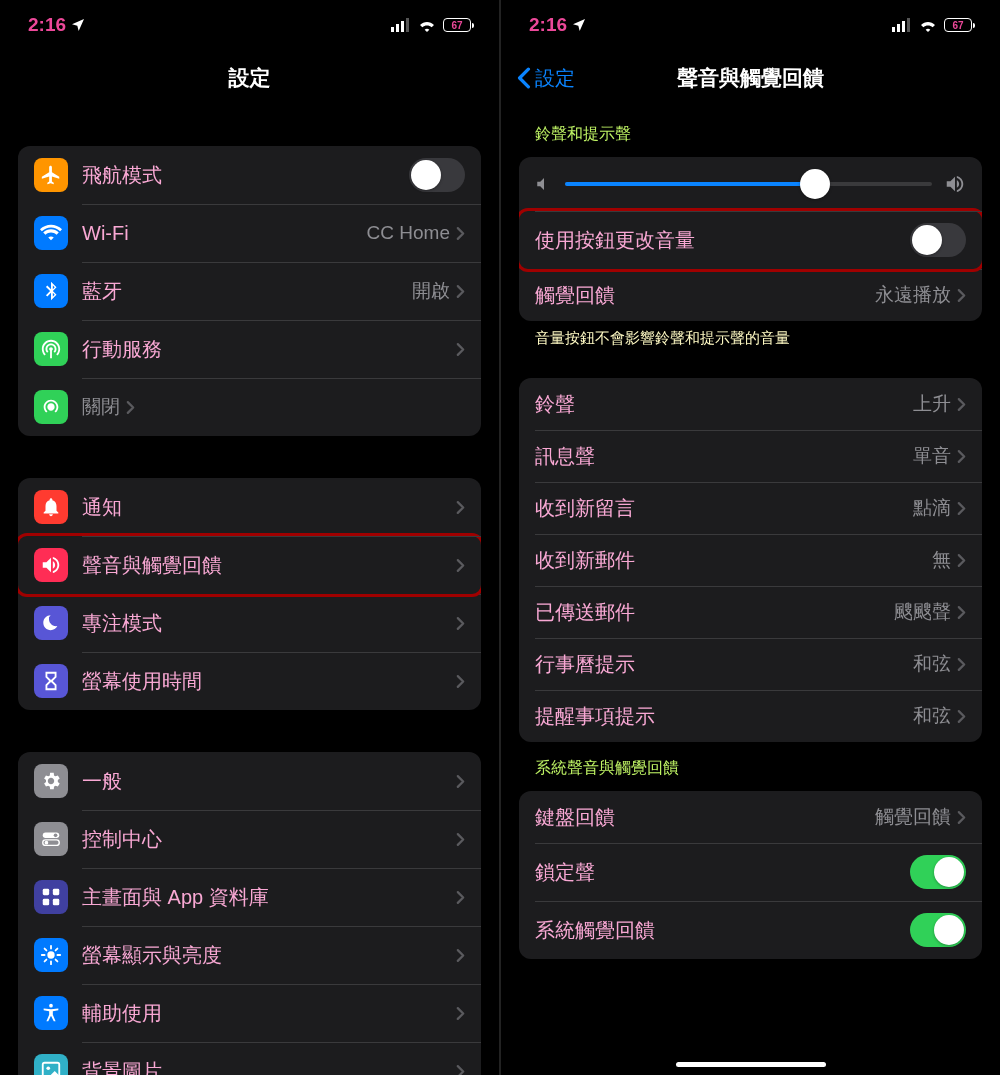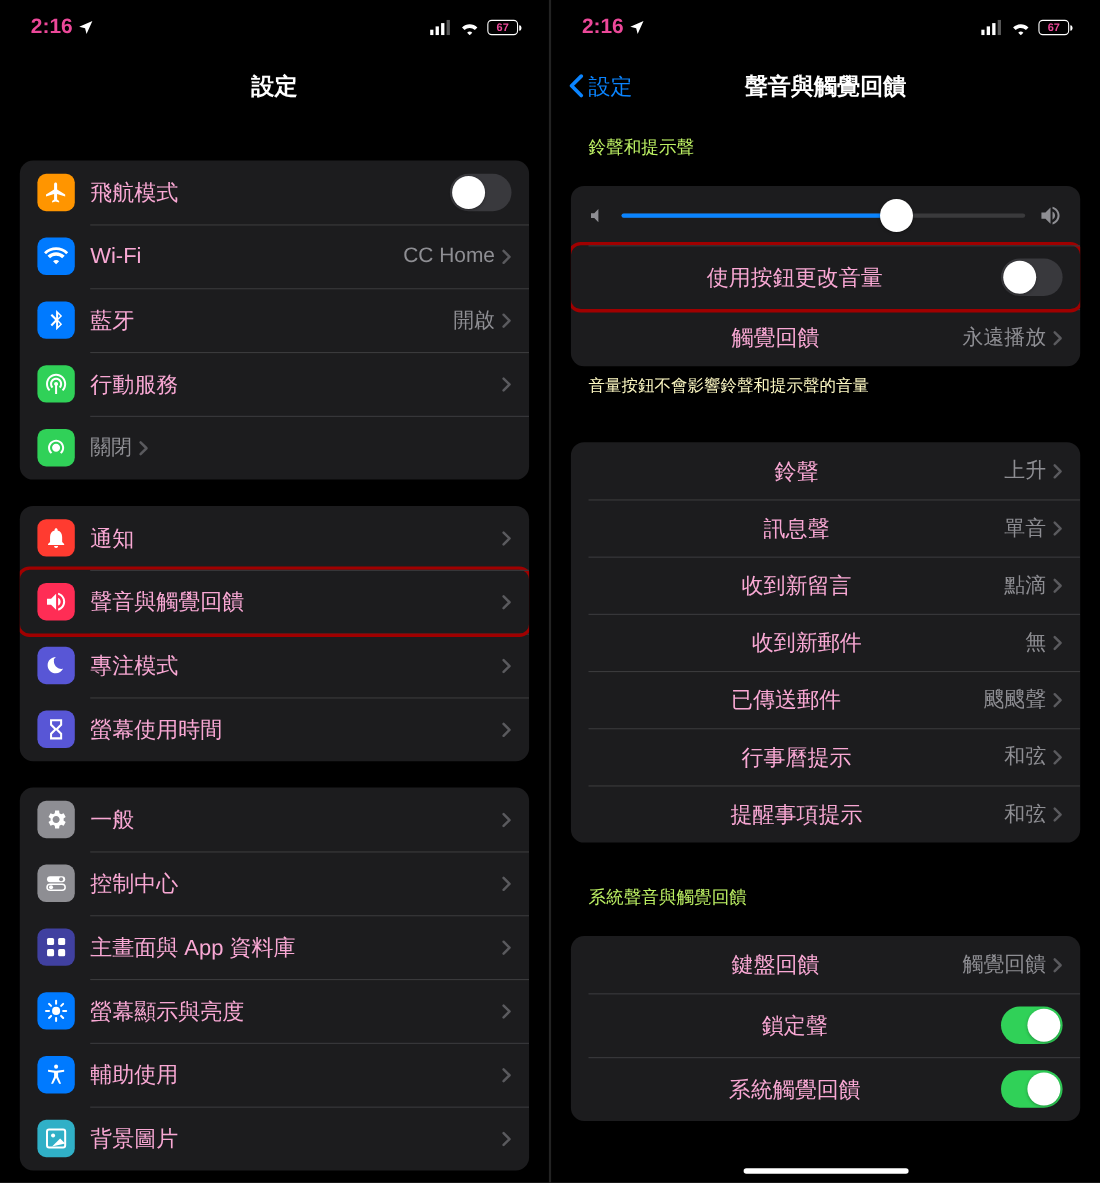--- a/index.html
+++ b/index.html
@@ -12,39 +12,39 @@
 .battery { display:flex; align-items:center; gap:2px; }
 .battery-body { width:28px; height:14px; border:1.5px solid #fff; border-radius:4px; display:flex; align-items:center; justify-content:center; font-size:10px; font-weight:700; position:relative; }
 .battery-body::after { content:""; position:absolute; right:-4px; top:4px; width:2px; height:5px; background:#fff; border-radius:0 2px 2px 0; }
 .nav { display:flex; align-items:center; height:56px; position:relative; margin-top:14px; }
 .nav-title { position:absolute; left:0; right:0; text-align:center; color:#fff; font-size:21px; font-weight:600; }
 .nav-back { display:flex; align-items:center; color:#0a84ff; font-size:20px; padding-left:16px; z-index:1; }
 .nav-back svg { margin-right:4px; }
 .section-label { color:#bef264; font-size:16px; padding:18px 34px 8px; }
 .footer-note { color:#fef9c3; font-size:15px; padding:8px 34px; }
 .group { background:#1c1c1e; margin:0 18px; border-radius:12px; overflow:hidden; }
-.group + .group { margin-top:24px; }
+.group + .group { margin-top:42px; }
 .row { display:flex; align-items:center; padding:12px 16px; min-height:52px; position:relative; }
 .row + .row::before { content:""; position:absolute; left:64px; right:0; top:0; height:0.5px; background:#3a3a3c; }
 .row.noicon + .row.noicon::before { left:16px; }
 .icon-box { width:34px; height:34px; border-radius:8px; display:flex; align-items:center; justify-content:center; margin-right:14px; flex-shrink:0; }
 .row-label { flex:1; color:#f9a8d4; font-size:20px; }
 .row-value { color:#8e8e93; font-size:19px; margin-right:6px; }
 .chevron { color:#5a5a5e; flex-shrink:0; }
 .toggle { width:56px; height:34px; border-radius:17px; background:#39393d; position:relative; }
 .toggle.on { background:#30d158; }
 .knob { width:30px; height:30px; background:#fff; border-radius:50%; position:absolute; top:2px; left:2px; box-shadow:0 1px 3px rgba(0,0,0,.3); }
 .toggle.on .knob { left:24px; }
 .highlight { border:3px solid #a00000; border-radius:12px; margin:-3px; position:relative; z-index:2; }
 .slider-row { display:flex; align-items:center; padding:16px 16px; gap:12px; }
 .slider-track { flex:1; height:4px; background:#3a3a3c; border-radius:2px; position:relative; }
 .slider-fill { height:100%; background:#0a84ff; border-radius:2px; width:68%; }
 .slider-thumb { width:30px; height:30px; background:#fff; border-radius:50%; position:absolute; top:-13px; left:calc(68% - 15px); box-shadow:0 1px 3px rgba(0,0,0,.3); }
 .home-ind { position:absolute; bottom:8px; left:50%; transform:translateX(-50%); width:150px; height:5px; background:#fff; border-radius:3px; }
-.phone2 .group { margin-top:16px;text-align:center; }
+.phone2 .group { margin-top:4px; }
 </style>
 </head>
 <body>
 
 <div class="phone">
   <div class="status-bar">
     <div class="status-left">
       <span>2:16</span>
       <svg width="16" height="16" viewBox="0 0 24 24" fill="#fff">
           <path d="M3 11l18-8-8 18-2-8-8-2z"></path>
@@ -377,21 +377,21 @@
   </div>
       <div class="row noicon">
     <span class="row-label">提醒事項提示</span>
     <span class="row-value">和弦</span>
     <svg class="chevron" width="9" height="15" viewBox="0 0 10 16" fill="none" stroke="#5a5a5e" stroke-width="2.5" stroke-linecap="round" stroke-linejoin="round">
           <polyline points="2,2 8,8 2,14"></polyline>
         </svg>
   </div>
     </div>
 
-  <div class="section-label" style="padding-top:40px">系統聲音與觸覺回饋</div>
+  <div class="section-label" style="padding-top:16px">系統聲音與觸覺回饋</div>
   <div class="group">
     <div class="row noicon">
       <span class="row-label">鍵盤回饋</span>
       <span class="row-value">觸覺回饋</span>
       <svg class="chevron" width="9" height="15" viewBox="0 0 10 16" fill="none" stroke="#5a5a5e" stroke-width="2.5" stroke-linecap="round" stroke-linejoin="round">
           <polyline points="2,2 8,8 2,14"></polyline>
         </svg>
     </div>
     <div class="row noicon">
       <span class="row-label">鎖定聲</span>

